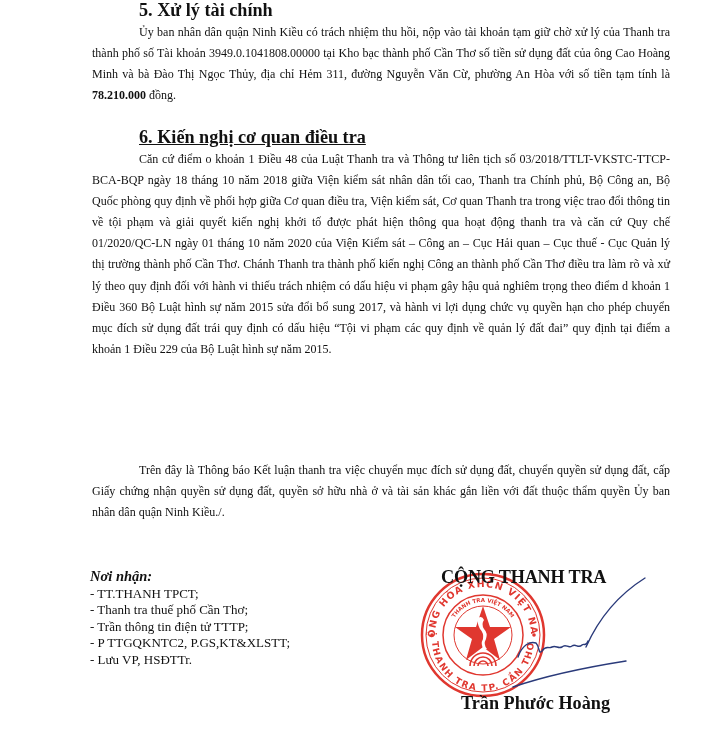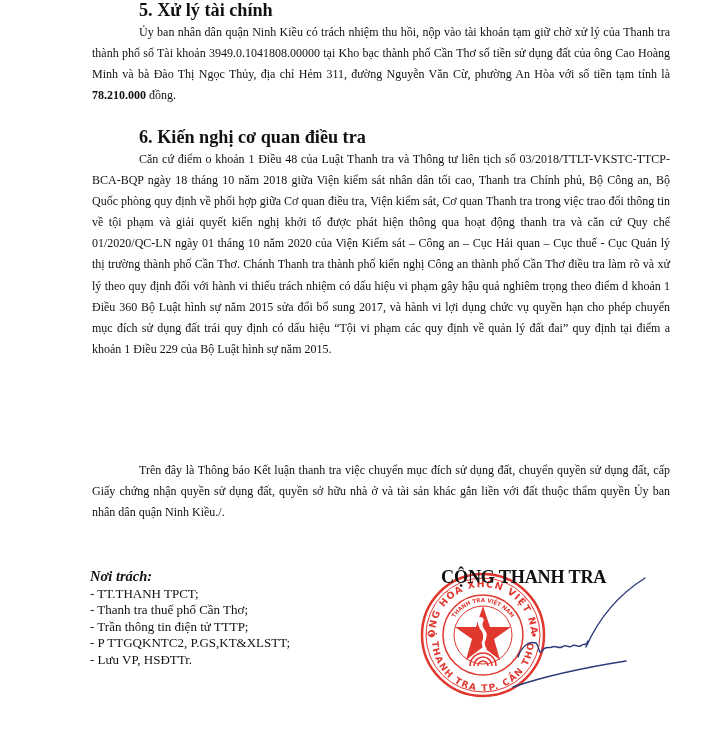--- a/index.html
+++ b/index.html
@@ -21,32 +21,32 @@
 <body>
 
 <div class="page">
 
   <div class="heading" style="top:0px;">5.  Xử lý tài chính</div>
 
   <div class="body-text" style="top:22px;">
     <p class="para"><span>Ủy ban nhân dân quận Ninh Kiều có trách nhiệm thu hồi, nộp vào tài khoản tạm giữ chờ xử lý của Thanh tra thành phố số Tài khoản 3949.0.1041808.00000 tại Kho bạc thành phố Cần Thơ số tiền sử dụng đất của ông Cao Hoàng Minh và bà Đào Thị Ngọc Thủy, địa chỉ Hẻm 311, đường Nguyễn Văn Cừ, phường An Hòa với số tiền tạm tính là </span><span class="b">78.210.000</span><span> đồng.</span></p>
   </div>
 
-  <div class="heading" style="top:127px;">6. Kiến nghị cơ quan điều tra</div>
+  <div class="heading" style="top:127px;text-decoration:underline;">6. Kiến nghị cơ quan điều tra</div>
 
   <div class="body-text" style="top:149px;">
     <p class="para">Căn cứ điểm o khoản 1 Điều 48 của Luật Thanh tra và Thông tư liên tịch số 03/2018/TTLT-VKSTC-TTCP-BCA-BQP ngày 18 tháng 10 năm 2018 giữa Viện kiểm sát nhân dân tối cao, Thanh tra Chính phủ, Bộ Công an, Bộ Quốc phòng quy định về phối hợp giữa Cơ quan điều tra, Viện kiểm sát, Cơ quan Thanh tra trong việc trao đổi thông tin về tội phạm và giải quyết kiến nghị khởi tố được phát hiện thông qua hoạt động thanh tra và căn cứ Quy chế 01/2020/QC-LN ngày 01 tháng 10 năm 2020 của Viện Kiểm sát – Công an – Cục Hải quan – Cục thuế - Cục Quản lý thị trường thành phố Cần Thơ. Chánh Thanh tra thành phố kiến nghị Công an thành phố Cần Thơ điều tra làm rõ và xử lý theo quy định đối với hành vi thiếu trách nhiệm có dấu hiệu vi phạm gây hậu quả nghiêm trọng theo điểm d khoản 1 Điều 360 Bộ Luật hình sự năm 2015 sửa đổi bổ sung 2017, và hành vi lợi dụng chức vụ quyền hạn cho phép chuyển mục đích sử dụng đất trái quy định có dấu hiệu “Tội vi phạm các quy định về quản lý đất đai” quy định  tại điểm a khoản 1 Điều 229 của Bộ Luật hình sự năm 2015.</p>
   </div>
 
   <div class="body-text" style="top:460px;">
     <p class="para">Trên đây là Thông báo Kết luận thanh tra việc chuyển mục đích sử dụng đất, chuyển quyền sử dụng đất, cấp Giấy chứng nhận quyền sử dụng đất, quyền sở hữu nhà ở và tài sản khác gắn liền với đất thuộc thẩm quyền Ủy ban nhân dân quận Ninh Kiều./.</p>
   </div>
 
   <div class="recipients">
-    <div class="title">Nơi trách:</div>
+    <div class="title">Nơi nhận:</div>
     <div>- TT.THANH TPCT;</div>
     <div>- Thanh tra thuế phố Cần Thơ;</div>
     <div>- Trần thông tin điện tử TTTP;</div>
     <div>- P TTGQKNTC2, P.GS,KT&amp;XLSTT;</div>
     <div>- Lưu VP, HSĐTTr.</div>
   </div>
 
   <svg class="stamp" viewBox="0 0 130 130">
     <defs>
       <path id="arcTop" d="M 17 65 A 48 48 0 0 1 113 65"></path>
@@ -82,13 +82,14 @@
   <div class="sign-title">CỘNG THANH TRA</div>
 
   <svg class="signature" viewBox="0 0 140 115">
     <g fill="none" stroke="#2a3a7a" stroke-width="1.4" stroke-linecap="round">
       <path d="M137 3 C 110 20, 90 45, 78 72"></path>
       <path d="M10 82 C 14 70, 22 66, 28 68 C 32 72, 30 80, 34 76 C 38 70, 40 74, 44 72 C 48 70, 50 74, 54 72 C 58 68, 60 74, 64 71 C 68 68, 70 74, 74 70 C 76 68, 78 72, 80 66"></path>
       <path d="M 5 112 C 40 100, 80 92, 118 86"></path>
     </g>
   </svg>
 
+  <div class="signer">Trần Phước Hoàng</div>
 </div>
 
 </body></html>

